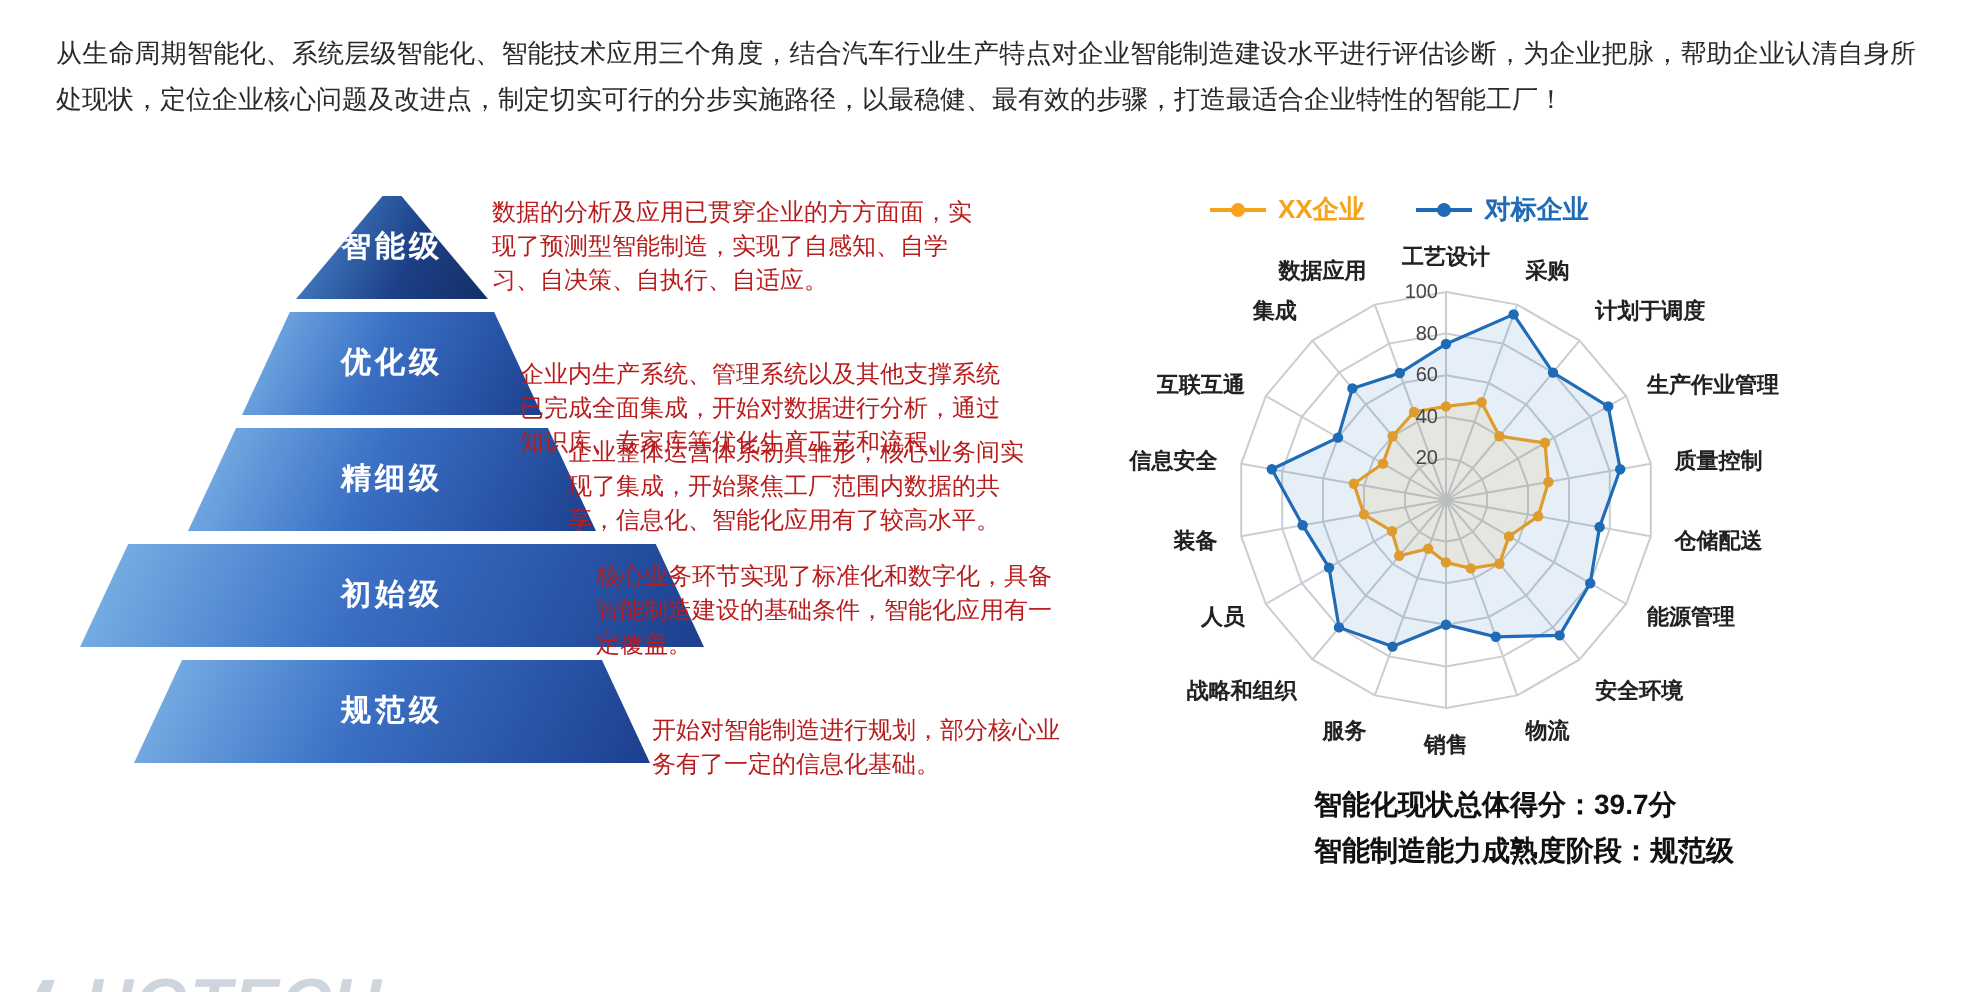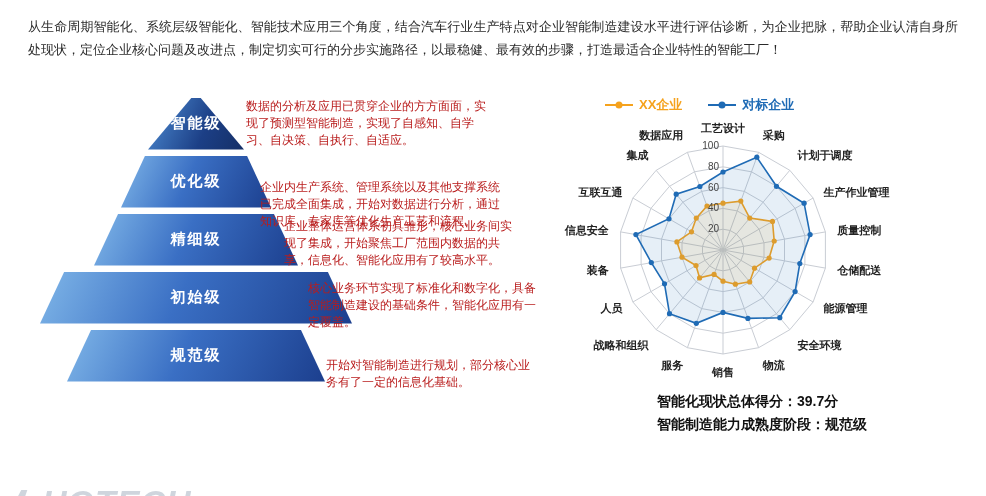--- a/index.html
+++ b/index.html
@@ -51,21 +51,21 @@
 
   .pyr-desc {
     position: absolute;
     font-size: 12px;
     line-height: 1.45;
     color: #b91c1c;
   }
   .desc-0 { left: 246px; top: 2px;   width: 242px; }
   .desc-1 { left: 260px; top: 62px;  width: 242px; margin-top: 21px; }
   .desc-2 { left: 284px; top: 122px; width: 238px; }
-  .desc-3 { left: 308px; top: 184px; width: 232px; }
+  .desc-3 { left: 298px; top: 184px; width: 232px; }
   .desc-4 { left: 326px; top: 261px; width: 215px; }
 
   
   .legend {
     display: flex; gap: 26px;
     padding: 0 0 2px 60px;
     font-size: 13px; font-weight: bold;
   }
   .legend-item { display: flex; align-items: center; gap: 6px; }
   .legend-marker { position: relative; width: 28px; height: 2px; display: inline-block; }

